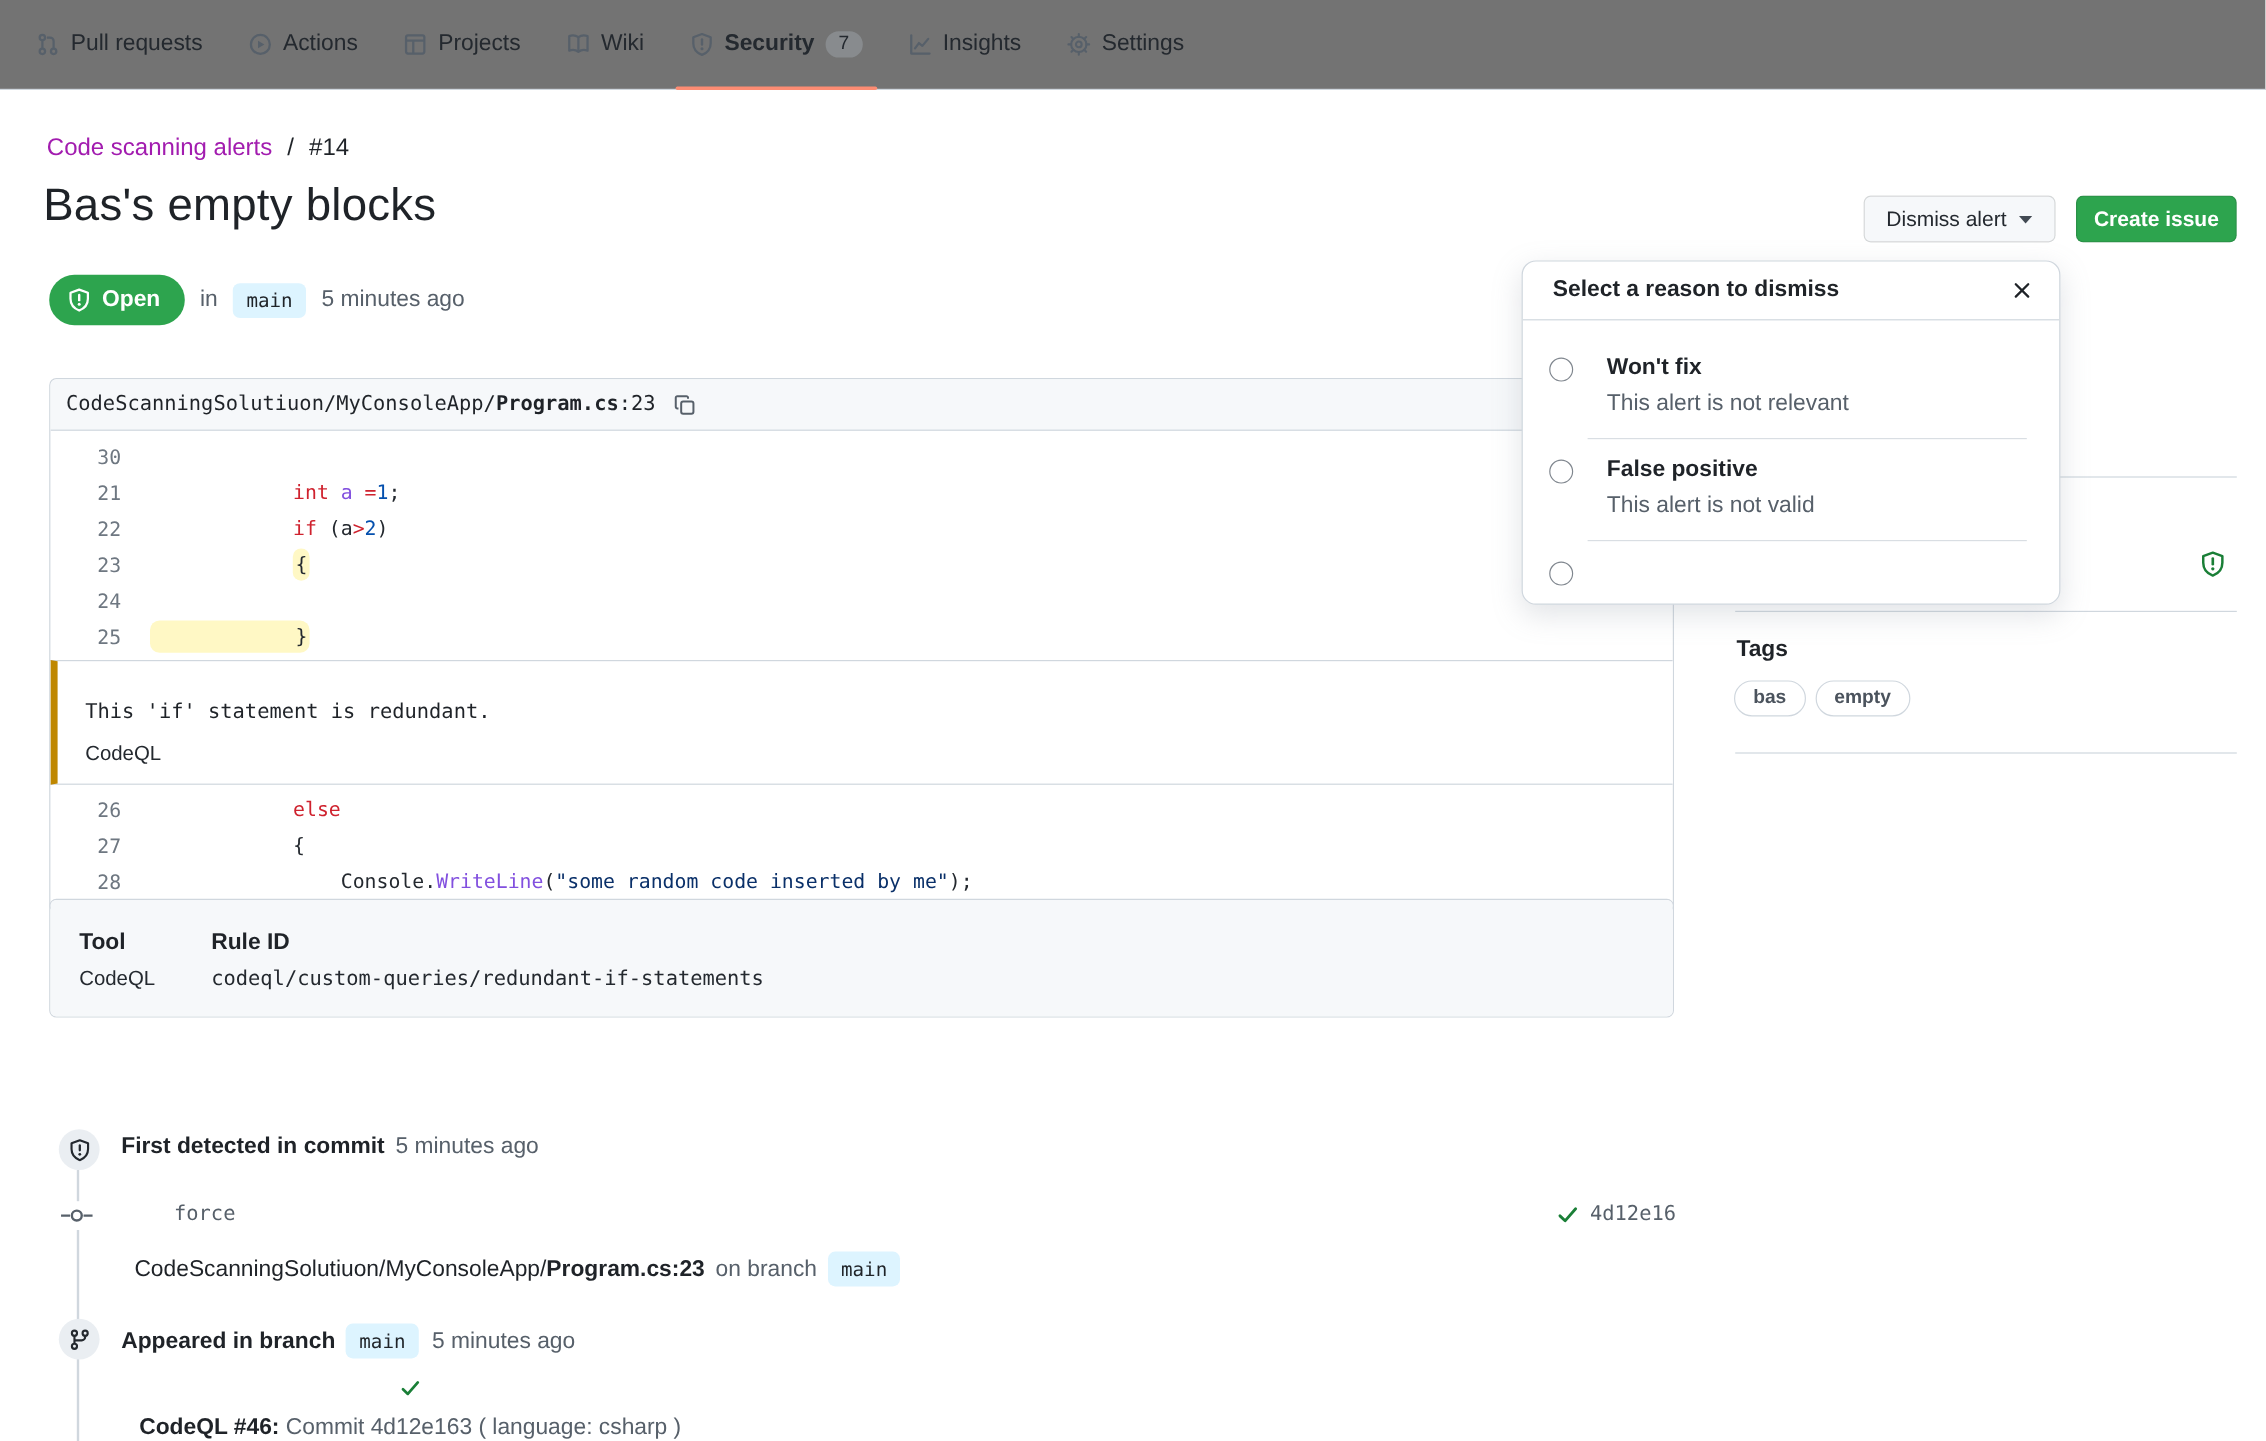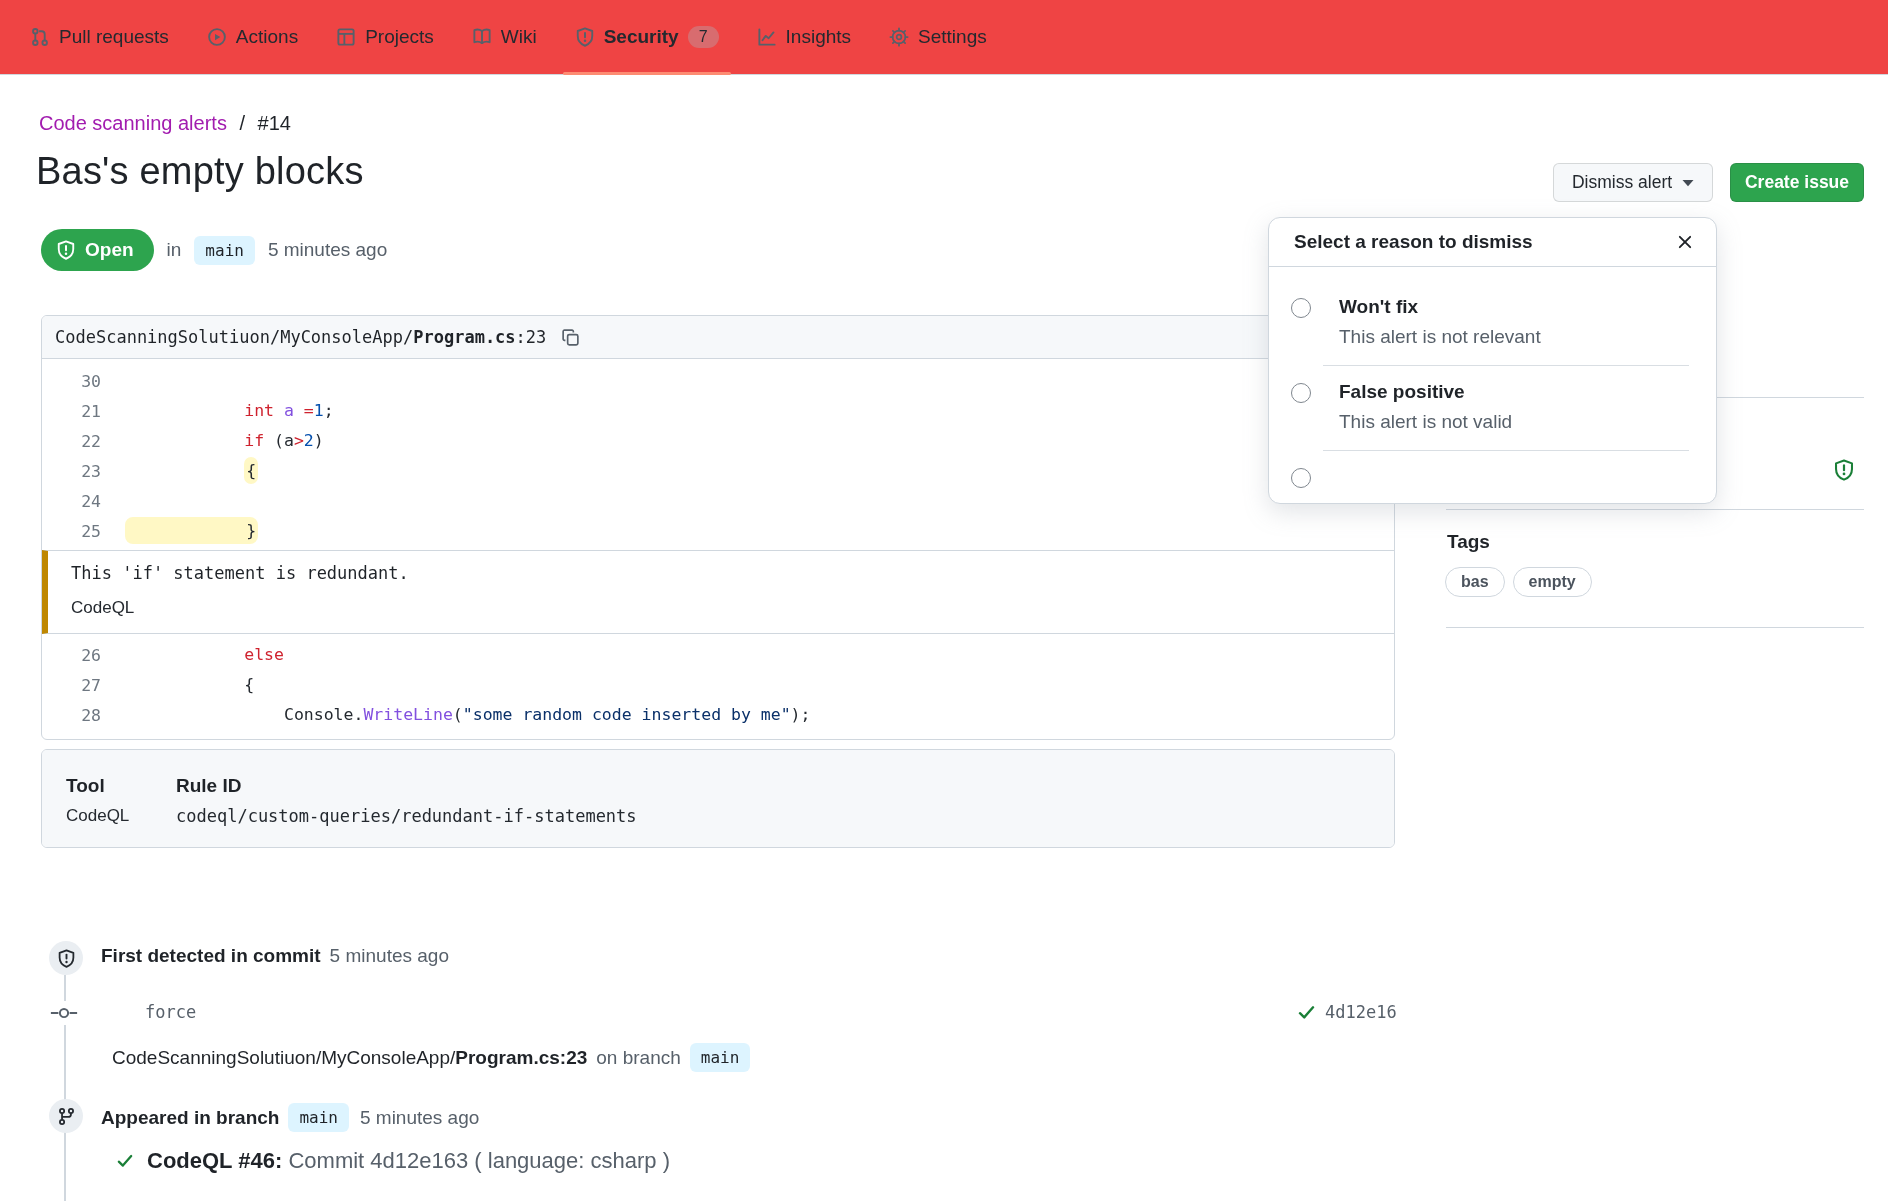--- a/index.html
+++ b/index.html
@@ -7,21 +7,21 @@
   body {
     width:1888px; height:1201px; position:relative; overflow:hidden;
     background:#ffffff; color:#1f2328;
     font-family:"Liberation Sans","DejaVu Sans",sans-serif;
   }
   .mono { font-family:"DejaVu Sans Mono","Liberation Mono",monospace; }
 
   
   .repo-nav{
     position:absolute; top:0; left:0; width:1888px; height:75px;
-    background:#ef4444; border-bottom:1px solid #d0d7de;
+    background:#737373; border-bottom:1px solid #d0d7de;
     display:flex; align-items:stretch; padding-left:30px;
   }
   .nav-item{
     display:flex; align-items:center; gap:9px; margin-right:38px;
     position:relative; font-size:19px; color:#24292f; cursor:pointer; white-space:nowrap;
   }
   .nav-item .ico{ display:flex; color:#57606a; }
   .nav-item.active{ font-weight:600; }
   .nav-item.active::after{
     content:""; position:absolute; left:-12px; right:-12px; bottom:-1px;
@@ -87,21 +87,21 @@
   .lc{
     margin:0 0 0 24px; font-family:"DejaVu Sans Mono","Liberation Mono",monospace;
     font-size:16.5px; line-height:30px; white-space:pre;
   }
   .tk-pl{ color:#24292f; } .tk-k{ color:#cf222e; } .tk-v{ color:#8250df; }
   .tk-n{ color:#0550ae; } .tk-f{ color:#8250df; } .tk-s{ color:#0a3069; }
   .hl{ background:#fff8c5; border-radius:8px; padding:4px 2px; }
 
   .annotation{
     border-top:1px solid #d0d7de; border-bottom:1px solid #d0d7de;
-    border-left:6px solid #bf8700; background:#fff; padding:12px 20px 15px 23px;
+    border-left:6px solid #bf8700; background:#fff; padding:32px 20px 15px 23px;
   }
   .annotation .msg{
     font-family:"DejaVu Sans Mono","Liberation Mono",monospace;
     font-size:17px; color:#1f2328;
   }
   .annotation .tool{ margin-top:15px; font-size:17px; color:#24292f; }
 
   
   .rule-panel{
     position:absolute; left:41px; top:749px; width:1354px;
@@ -127,21 +127,21 @@
     font-size:17px; color:#57606a; cursor:pointer;
   }
   .commit-ico{ position:absolute; left:49px; top:1001px; background:#fff; padding:2px 0; display:flex; color:#57606a; }
   .commit-sha{ position:absolute; left:1297px; top:1002px; display:flex; align-items:center; gap:9px; }
   .commit-sha .sha{
     font-family:"DejaVu Sans Mono","Liberation Mono",monospace;
     font-size:17px; color:#57606a; cursor:pointer;
   }
   .tl-path{ position:absolute; left:112px; top:1043px; font-size:19px; display:flex; align-items:center; gap:9px; }
   .tl-path b{ font-weight:600; }
-  .tl-check-row{ position:absolute; left:116px; top:1148px; display:flex; align-items:center; gap:13px; font-size:22px; }
+  .tl-check-row{ position:absolute; left:116px; top:1148px; display:flex; align-items:center; gap:13px; font-size:19px;flex-direction:column; }
   .ok{ color:#1a7f37; display:flex; }
 
   
   .sb-div{ position:absolute; left:1446px; width:418px; height:1px; background:#d0d7de; }
   .sb-shield{ position:absolute; left:1833px; top:459px; color:#1a7f37; }
   .sb-tags-label{ position:absolute; left:1447px; top:531px; font-size:19px; font-weight:600; color:#1f2328; }
   .sb-tags{ position:absolute; left:1445px; top:567px; display:flex; gap:8px; }
   .tag-pill{
     border:1px solid #d0d7de; border-radius:17px; background:#fff;
     padding:5px 15px; font-size:16px; font-weight:600; color:#4b535d; cursor:pointer;

